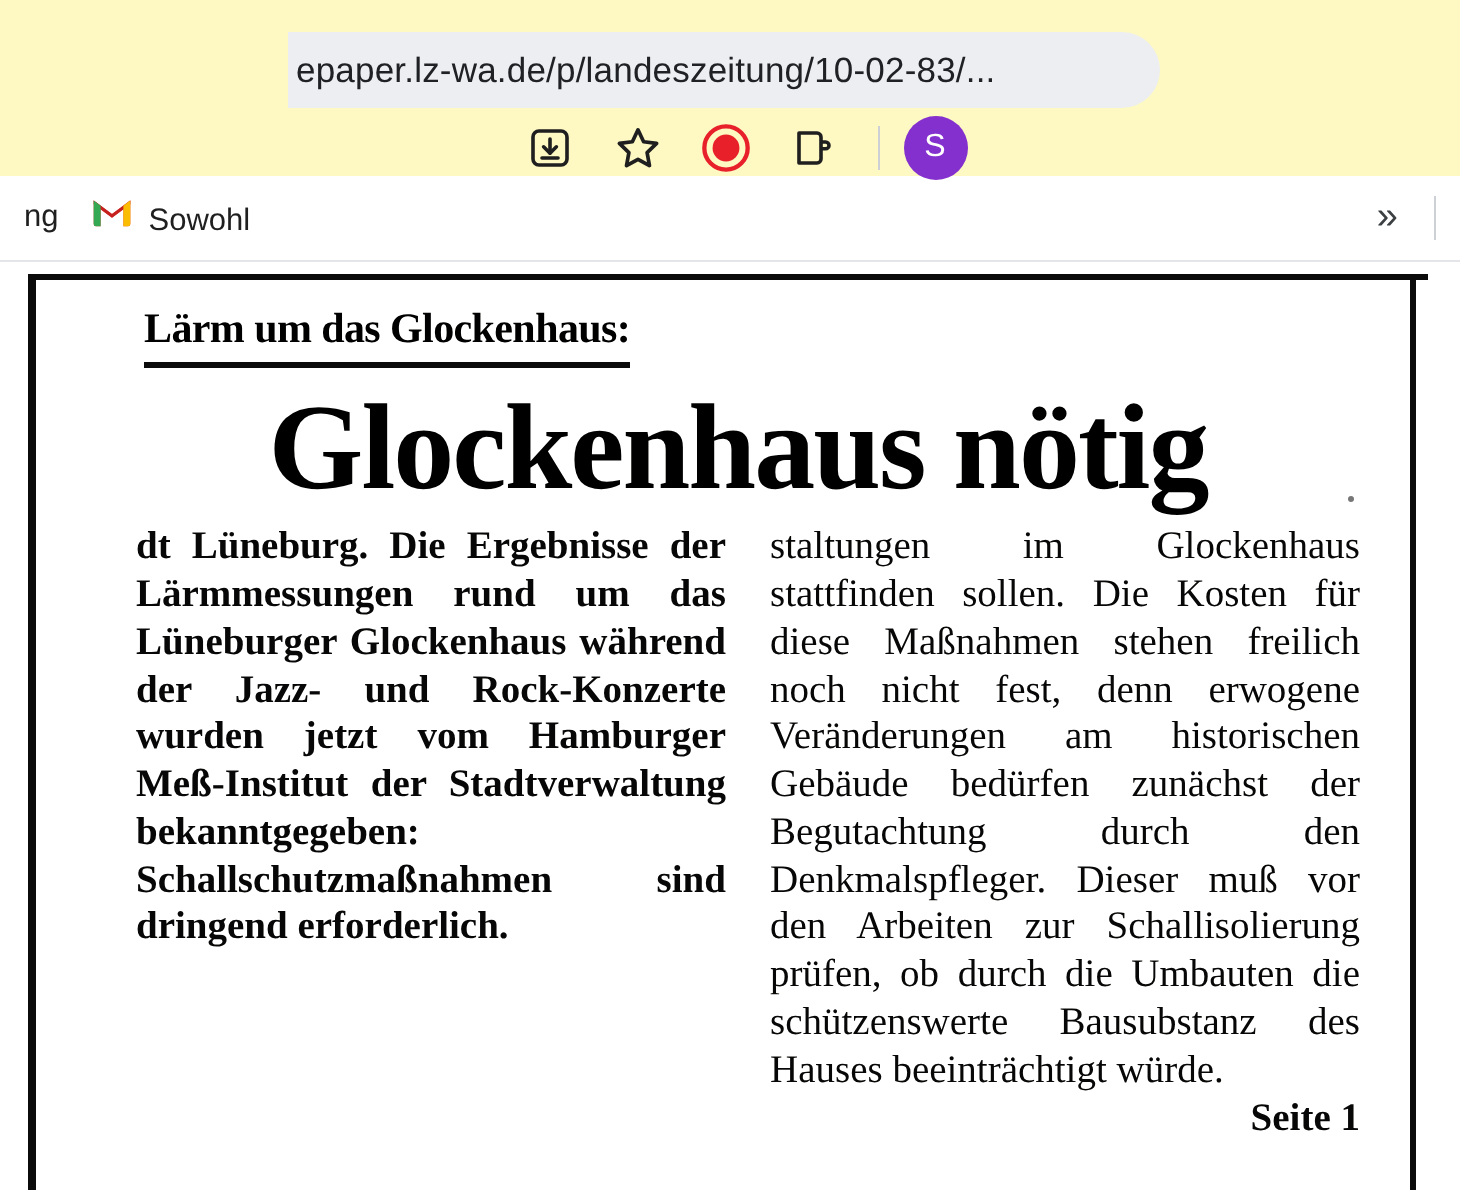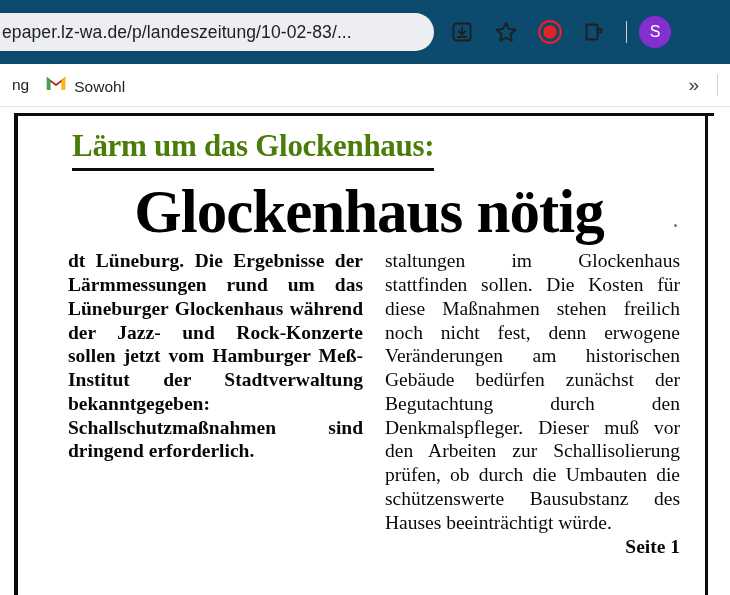--- a/index.html
+++ b/index.html
@@ -17,22 +17,23 @@
   
   .browser-chrome {
     width: 730px;
     background: #ffffff;
   }
 
   .omnibar-row {
     display: flex;
     align-items: center;
     height: 56px;
-    padding: 4px;
-    background: #0c4a6e;
+    padding: 16px;
+    background: #fef9c3;
+    flex-direction: column;
   }
 
   .omnibox {
     flex: 0 0 auto;
     width: 430px;
     height: 38px;
     background: #eceef1;
     border-radius: 0 19px 19px 0;
     display: flex;
     align-items: center;
@@ -137,22 +138,22 @@
     right: 6px;
     top: 0;
     bottom: 0;
     width: 3px;
     background: #111111;
   }
 
   .kicker {
     font-family: "Liberation Serif", serif;
     font-weight: 700;
-    font-size: 31px;
-    color: #4d7c0f;
+    font-size: 21px;
+    color: #000000;
     letter-spacing: -0.3px;
     margin: 4px 0 0 26px;
     padding-bottom: 4px;
     display: inline-block;
     border-bottom: 3px solid #111111;
   }
 
   .headline {
     font-family: "Liberation Serif", serif;
     font-weight: 700;
@@ -277,21 +278,21 @@
 <div class="scan-area">
   <div class="scan-page">
 
     <div class="kicker">Lärm um das Glockenhaus:</div>
 
     <div class="headline">Glockenhaus nötig</div>
 
     <div class="columns">
 
       <div class="col">
-        <p class="lead">dt Lüneburg. Die Ergebnisse der Lärmmessungen rund um das Lüneburger Glockenhaus während der Jazz- und Rock-Konzerte sollen jetzt vom Hamburger Meß-Institut der Stadtverwaltung bekanntgegeben: Schallschutzmaßnahmen sind dringend erforderlich.</p>
+        <p class="lead">dt Lüneburg. Die Ergebnisse der Lärmmessungen rund um das Lüneburger Glockenhaus während der Jazz- und Rock-Konzerte wurden jetzt vom Hamburger Meß-Institut der Stadtverwaltung bekanntgegeben: Schallschutzmaßnahmen sind dringend erforderlich.</p>
       </div>
 
       <div class="col">
         <p>staltungen im Glockenhaus stattfinden sollen. Die Kosten für diese Maßnahmen stehen freilich noch nicht fest, denn erwogene Veränderungen am historischen Gebäude bedürfen zunächst der Begutachtung durch den Denkmalspfleger. Dieser muß vor den Arbeiten zur Schallisolierung prüfen, ob durch die Umbauten die schützenswerte Bausubstanz des Hauses beeinträchtigt würde.</p>
         <p class="page-ref">Seite 1</p>
       </div>
 
     </div>
 
     <div class="speck" style="left:656px; top:108px;"></div>

